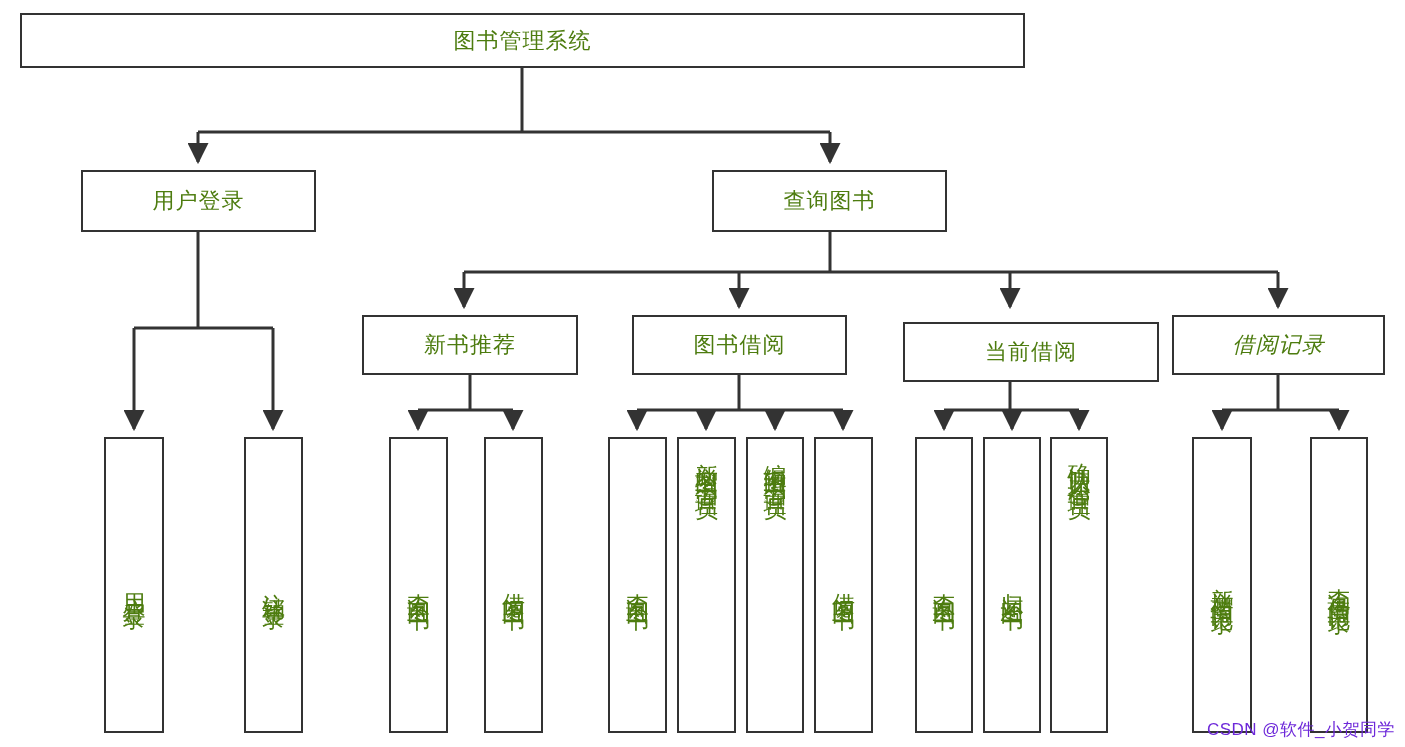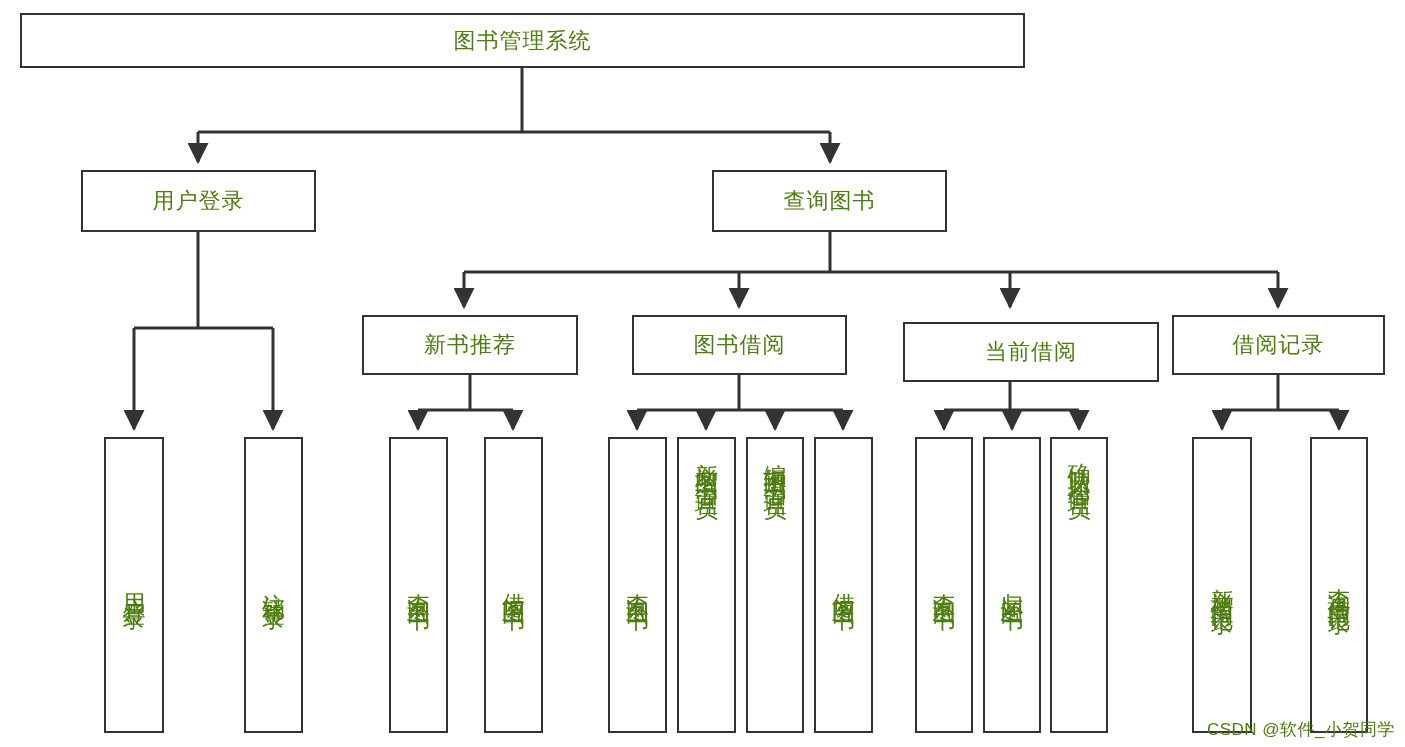--- a/index.html
+++ b/index.html
@@ -60,21 +60,21 @@
   }
   .node-box.vertical.centered {
     align-items: center;
     padding-top: 0;
   }
   #watermark {
     position: absolute;
     right: 10px;
     bottom: 6px;
     font-size: 17px;
-    color: #4d7c0f;
+    color: #6d28d9;
     white-space: nowrap;
     letter-spacing: 0.5px;
   }
 </style>
 </head>
 <body>
 
 <div id="diagram-root">
 
   <svg id="tree-svg" viewBox="0 0 1405 747" xmlns="http://www.w3.org/2000/svg">
@@ -144,21 +144,21 @@
 
   <div class="node-box" id="node-l3-0" style="left: 362px; top: 315px; width: 216px; height: 60px; text-align: right;">
     <span class="node-label">新书推荐</span>
   </div>
   <div class="node-box" id="node-l3-1" style="left: 632px; top: 315px; width: 215px; height: 60px;">
     <span class="node-label">图书借阅</span>
   </div>
   <div class="node-box" id="node-l3-2" style="left: 903px; top: 322px; width: 256px; height: 60px;">
     <span class="node-label">当前借阅</span>
   </div>
-  <div class="node-box" id="node-l3-3" style="left: 1172px; top: 315px; width: 213px; height: 60px;">
+  <div class="node-box" id="node-l3-3" style="left: 1172px; top: 315px; width: 213px; height: 60px; font-style: italic;">
     <span class="node-label">借阅记录</span>
   </div>
 
   <div class="node-box vertical centered" id="node-leaf-0" style="left: 104px; top: 437px; width: 60px; height: 296px;">
     <span class="node-label">用户登录</span>
   </div>
   <div class="node-box vertical centered" id="node-leaf-1" style="left: 244px; top: 437px; width: 59px; height: 296px;">
     <span class="node-label">注销登录</span>
   </div>
   <div class="node-box vertical centered" id="node-leaf-2" style="left: 389px; top: 437px; width: 59px; height: 296px;">

